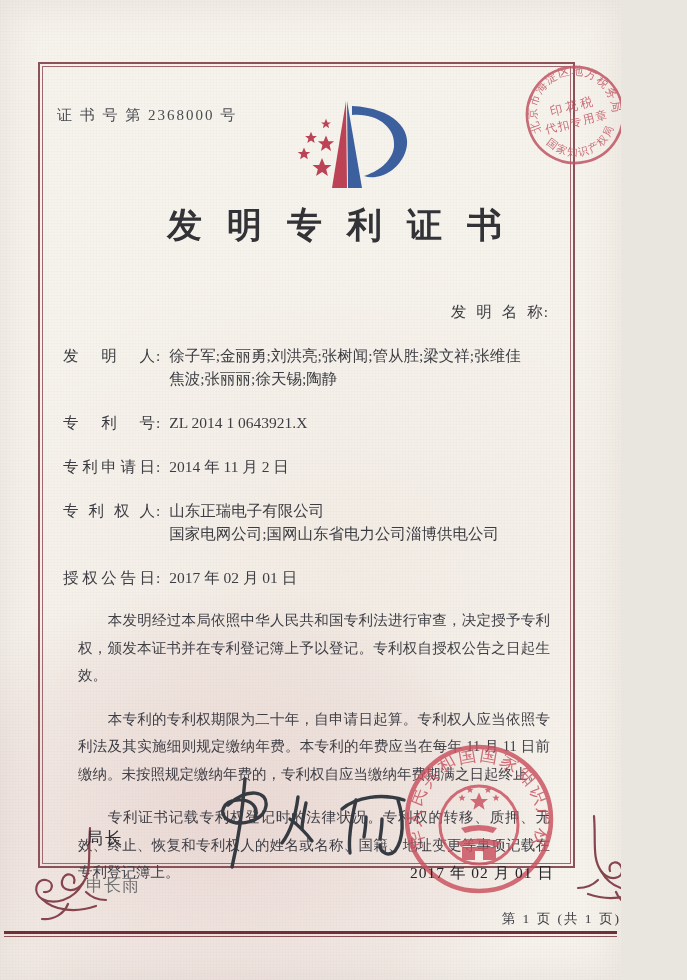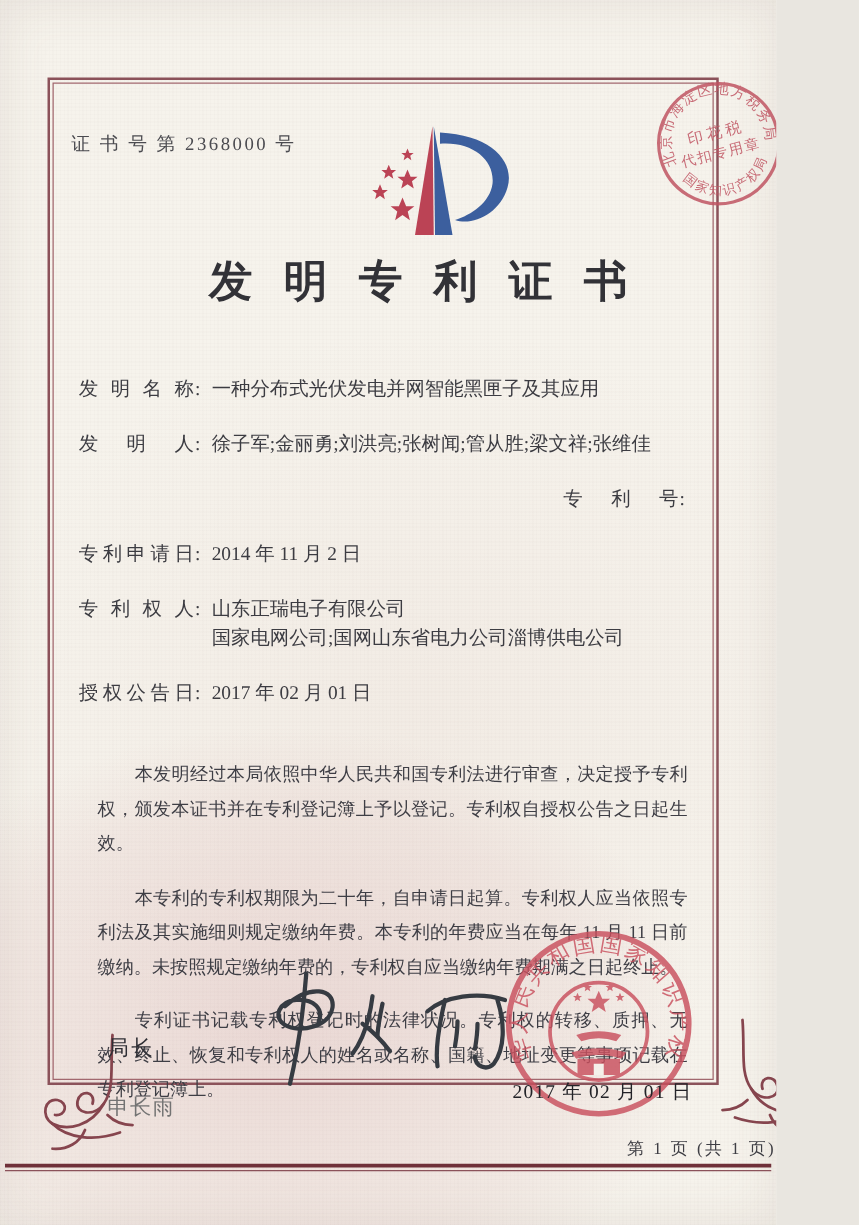--- a/index.html
+++ b/index.html
@@ -97,32 +97,33 @@
       </text>
     </g>
   </svg>
 
   <div class="title">发明专利证书</div>
 
   <div class="fields">
     <div class="frow">
       <span class="flabel">发明名称</span>
         <span class="colon">:</span>
-      <span class="fvalue"><span>一种分布式光伏发电并网智能黑匣子及其应用</span></span>
     </div>
     <div class="frow">
       <span class="flabel">发明人</span>
         <span class="colon">:</span>
       <span class="fvalue">
         <div>徐子军;金丽勇;刘洪亮;张树闻;管从胜;梁文祥;张维佳</div>
+        <div>焦波;张丽丽;徐天锡;陶静</div>
       </span>
     </div>
     <div class="frow">
       <span class="flabel">专利号</span>
         <span class="colon">:</span>
+      <span class="fvalue"><span>ZL 2014 1 0643921.X</span></span>
     </div>
     <div class="frow">
       <span class="flabel">专利申请日</span>
         <span class="colon">:</span>
       <span class="fvalue"><span>2014 年 11 月 2 日</span></span>
     </div>
     <div class="frow">
       <span class="flabel">专利权人</span>
         <span class="colon">:</span>
       <span class="fvalue">

